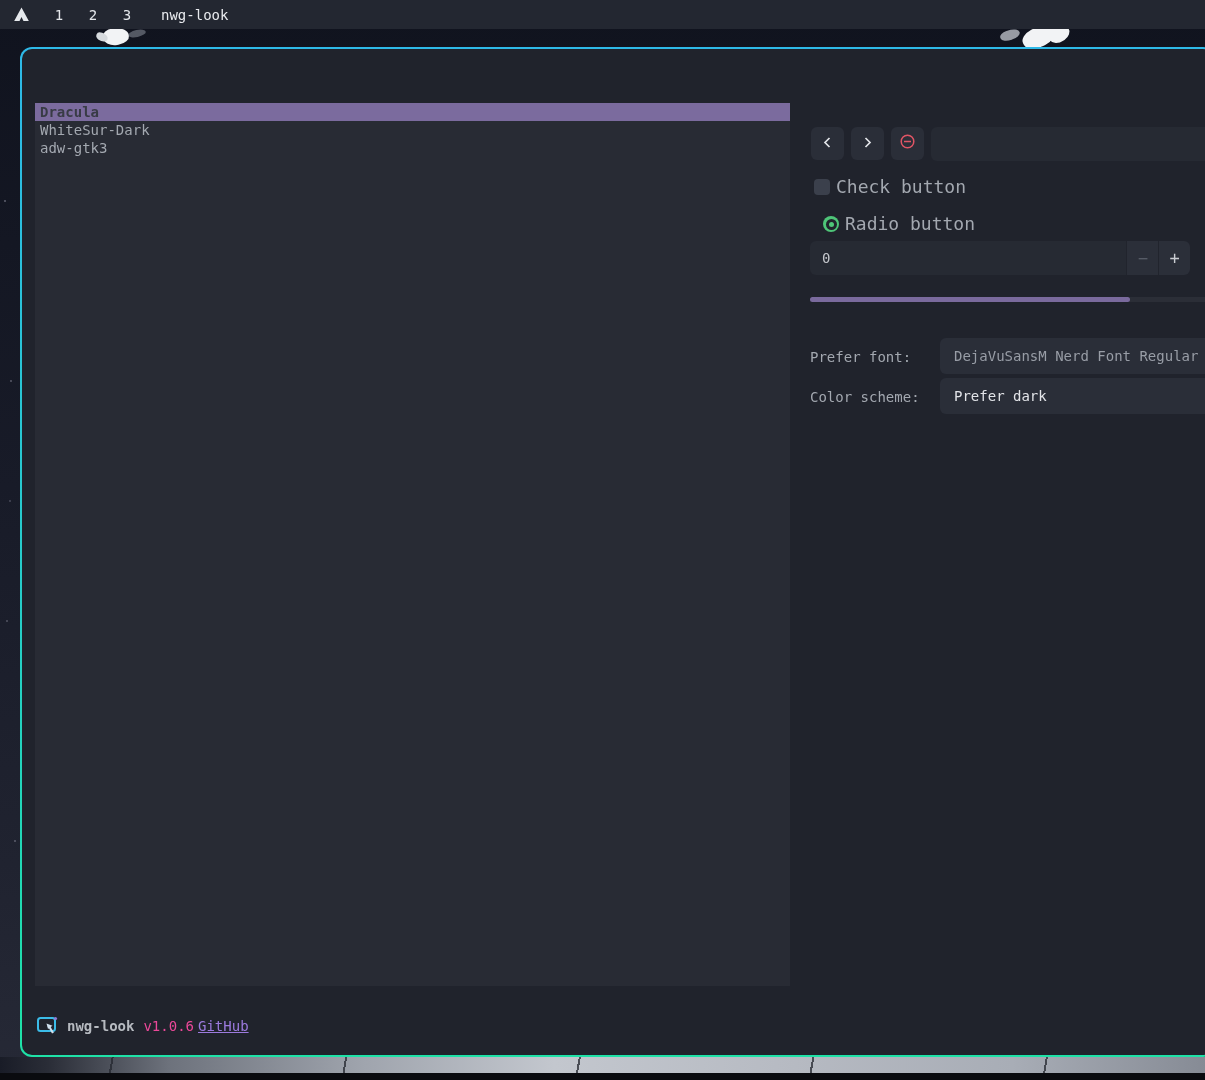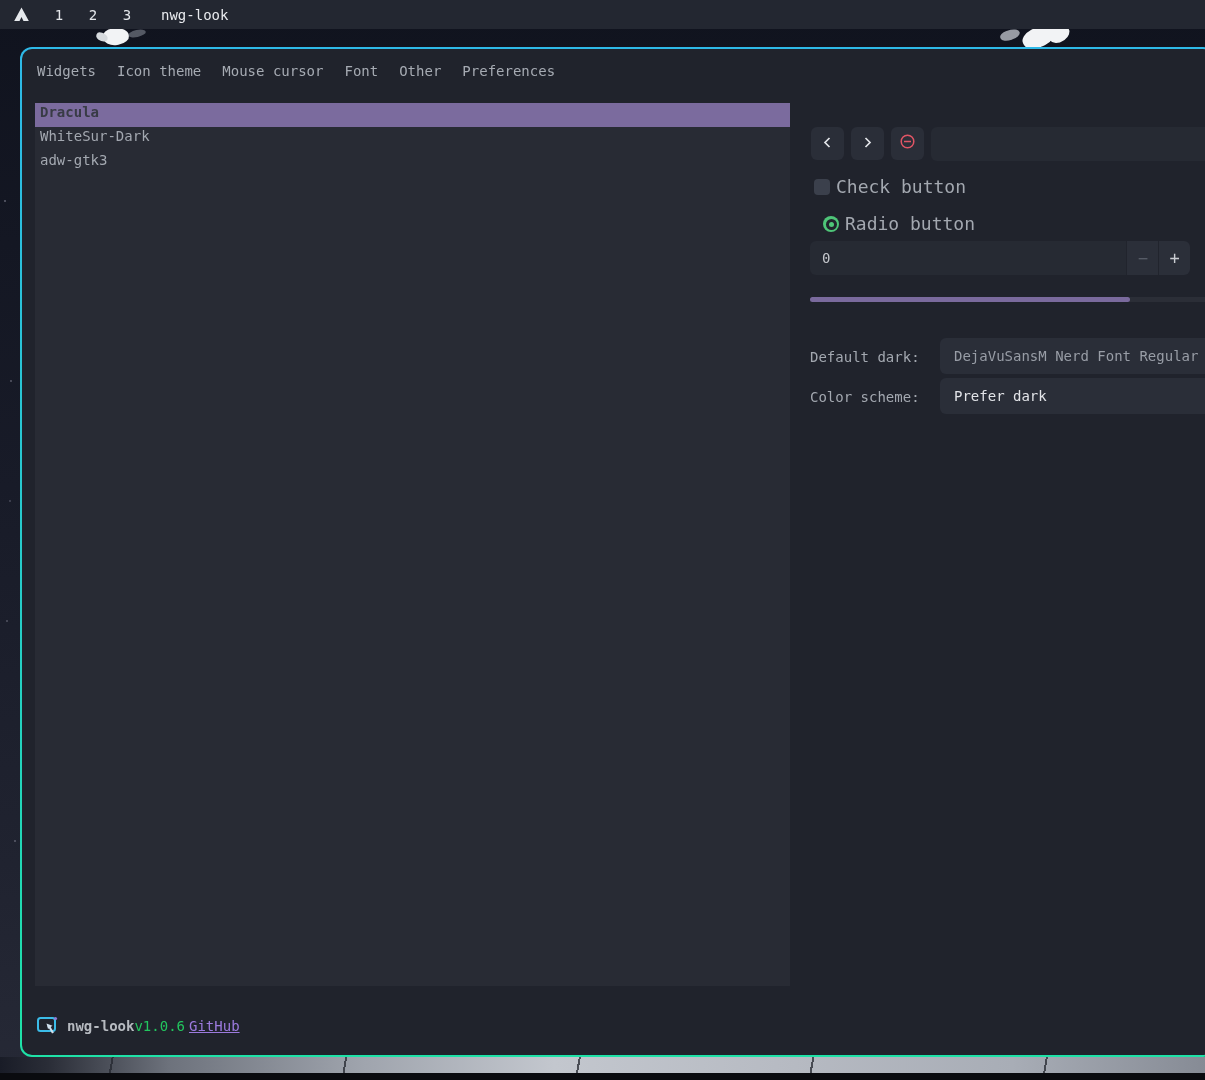--- a/index.html
+++ b/index.html
@@ -36,21 +36,21 @@
   }
   .window{
     position:absolute;left:2px;top:2px;width:1191px;height:1006px;
     background:#20232c;border-radius:10px;overflow:hidden;
   }
   
   .menubar{position:absolute;left:15px;top:11px;display:flex;gap:21px;font-size:14px;color:#a6abb3;line-height:22px;}
   .menubar .mitem{cursor:default;}
   
   .theme-list{position:absolute;left:13px;top:54px;width:755px;height:883px;background:#282b34;overflow:hidden;}
-  .trow{height:24px;line-height:18px;font-size:14px;color:#a3a8b0;padding-left:5px;white-space:nowrap;}
+  .trow{height:18px;line-height:18px;font-size:14px;color:#a3a8b0;padding-left:5px;white-space:nowrap;}
   .trow.selected{background:#7b6b9e;color:#383b45;font-weight:bold;}
   
   .tbtn{position:absolute;width:33px;height:33px;top:78px;background:#2a2e38;border-radius:6px;display:flex;align-items:center;justify-content:center;}
   .tbtn.back{left:789px;} .tbtn.fwd{left:829px;} .tbtn.rem{left:869px;}
   .demo-entry{position:absolute;left:909px;top:78px;width:282px;height:34px;background:#262a33;border-radius:6px 0 0 6px;}
   .chk-row{position:absolute;left:792px;top:130px;display:flex;align-items:center;gap:6px;}
   .chk-box{width:16px;height:16px;background:#3b404c;border-radius:4px;}
   .radio-row{position:absolute;left:792px;top:167px;display:flex;align-items:center;gap:6px;padding-left:9px;}
   .radio{width:16px;height:16px;border-radius:50%;background:#4ec578;position:relative;}
   .radio::before{content:"";position:absolute;left:2.5px;top:2.5px;width:11px;height:11px;border-radius:50%;background:#20232c;}
@@ -65,21 +65,21 @@
   .slider-fill{position:absolute;left:0;top:0;height:5px;width:320px;background:#7a6a9d;border-radius:3px;}
   .set-label{position:absolute;left:788px;font-size:14px;color:#a3a8b0;line-height:16px;}
   .set-label.font{top:300px;} .set-label.scheme{top:340px;}
   .set-btn{position:absolute;left:918px;width:300px;height:36px;border-radius:6px;background:#2a2e38;
     font-size:14px;line-height:36px;padding-left:14px;box-sizing:border-box;white-space:nowrap;overflow:hidden;}
   .set-btn.fontbtn{top:289px;color:#989da6;}
   .set-btn.schemebtn{top:329px;color:#e2e4e8;}
   
   .footer{position:absolute;left:14px;top:965px;display:flex;align-items:center;font-size:14px;}
   .app-name{margin-left:8px;color:#b6bac0;font-weight:bold;}
-  .app-ver{color:#22c55e;}
+  .app-ver{margin-left:9px;color:#ec4899;}
   .gh-link{margin-left:4px;color:#9c7ade;text-decoration:underline;cursor:pointer;}
   
   .bottom-wall{
     position:absolute;left:0;top:1057px;width:1205px;height:16px;z-index:2;
     background:linear-gradient(90deg,#191c27 0%,#2a2d37 4%,#6d727c 14%,#9fa4ad 30%,#c3c7ce 46%,#b6bac2 66%,#a8adb6 84%,#868b95 100%);
   }
   .bottom-wall::after{content:"";position:absolute;inset:0;
     background:repeating-linear-gradient(100deg,transparent 0 110px,rgba(35,38,46,.75) 110px 112px,transparent 112px 230px);}
   .bottom-black{position:absolute;left:0;top:1073px;width:1205px;height:7px;background:#0a0b0f;z-index:2;}
 </style>
@@ -104,28 +104,20 @@
   </span>
   <span class="ws">1</span>
   <span class="ws">2</span>
   <span class="ws">3</span>
   <span class="wintitle">nwg-look</span>
 </div>
 
 <div class="window-outer">
   <div class="window">
 
-    <div class="menubar">
-      <span class="mitem">Widgets</span>
-      <span class="mitem">Icon theme</span>
-      <span class="mitem">Mouse cursor</span>
-      <span class="mitem">Font</span>
-      <span class="mitem">Other</span>
-      <span class="mitem">Preferences</span>
-    </div>
 
     <div class="theme-list">
       <div class="trow selected">Dracula</div>
       <div class="trow">WhiteSur-Dark</div>
       <div class="trow">adw-gtk3</div>
     </div>
 
     <div class="tbtn back">
       <span>
         <svg width="11" height="13" viewBox="0 0 11 13">
@@ -162,21 +154,21 @@
     <div class="spin">
       <div class="spin-val">0</div>
       <div class="spin-btn minus">−</div>
       <div class="spin-btn plus">+</div>
     </div>
 
     <div class="slider">
       <div class="slider-fill"></div>
     </div>
 
-    <div class="set-label font">Default dark:</div>
+    <div class="set-label font">Prefer font:</div>
     <div class="set-btn fontbtn">DejaVuSansM Nerd Font Regular</div>
 
     <div class="set-label scheme">Color scheme:</div>
     <div class="set-btn schemebtn">Prefer dark</div>
 
     <div class="footer">
       <span style="display:flex;">
         <svg width="23" height="23" viewBox="0 0 23 23">
           <rect x="2" y="4" width="17" height="13" rx="2.5" fill="none" stroke="#3bbce8" stroke-width="2"></rect>
           <circle cx="19.5" cy="4.5" r="1.6" fill="#8f7bd8"></circle>

